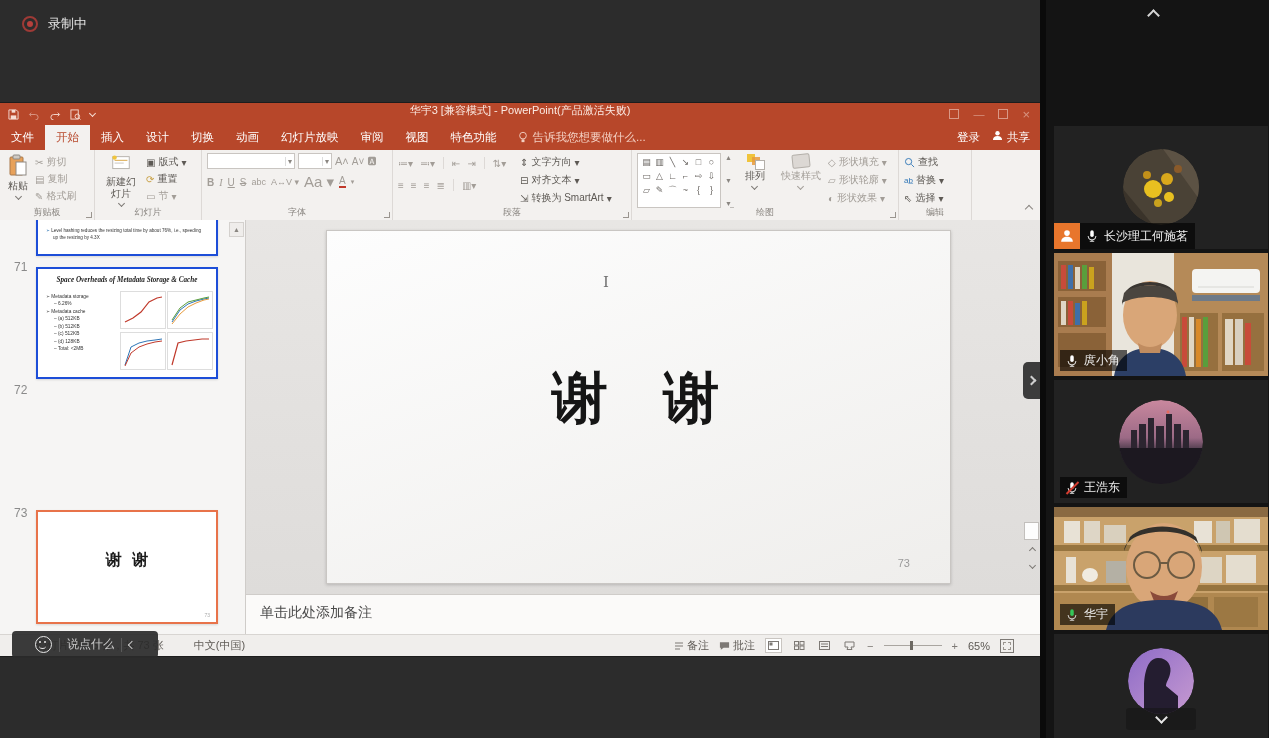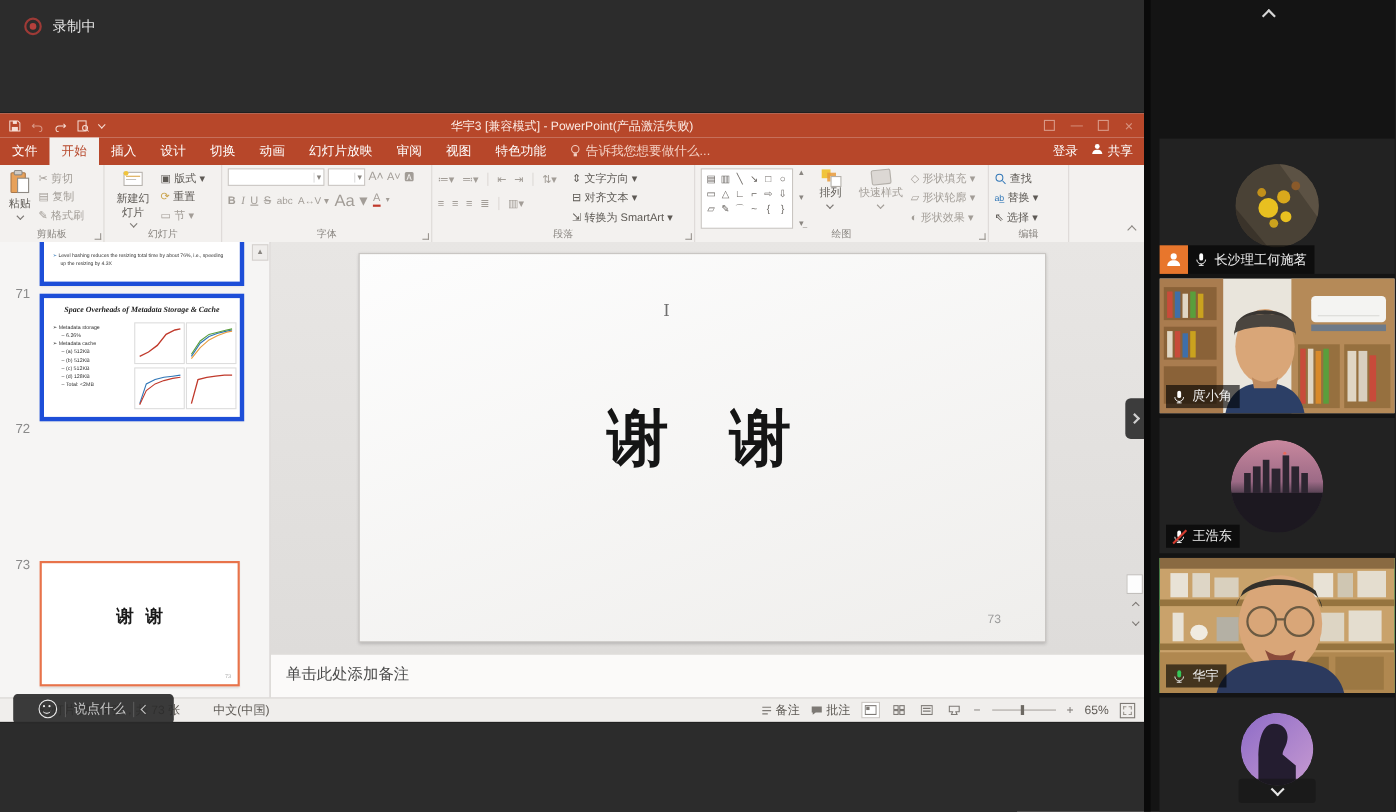--- a/index.html
+++ b/index.html
@@ -7,21 +7,21 @@
        font-family:"Liberation Sans","DejaVu Sans",sans-serif;-webkit-font-smoothing:antialiased}
   .abs{position:absolute}
 
   
   .rec{left:22px;top:15px;display:flex;align-items:center;gap:10px;color:#e6e6e6;font-size:13px}
   .rec-dot{width:12px;height:12px;border:2px solid #9e3a36;border-radius:50%;position:relative}
   .rec-dot::after{content:"";position:absolute;left:3px;top:3px;width:6px;height:6px;border-radius:50%;background:#b5403c}
 
   
   .ppt{left:0;top:103px;width:1040px;height:553px;background:#f1efee;box-shadow:0 0 0 1px #1d1d1d}
-  .titlebar{position:absolute;left:0;top:0;right:0;height:22px;background:#b7472a;display:flex;align-items:center;color:#f6ddd4;font-size:11px}
+  .titlebar{position:absolute;left:0;top:0;right:0;height:22px;background:#b7472a;display:flex;color:#f6ddd4;font-size:11px}
   .qat{display:flex;align-items:center;gap:9px;margin-left:8px}
   .qat svg{display:block}
   .win-title{position:absolute;left:0;right:0;text-align:center;color:#fbe9e2;font-size:11px;pointer-events:none}
   .win-ctrls{margin-left:auto;display:flex;gap:14px;margin-right:10px;opacity:.5;align-items:center;font-size:11px}
   .win-box{width:8px;height:8px;border:1px solid #fbe9e2;display:inline-block}
 
   .menubar{position:absolute;left:0;top:22px;right:0;height:25px;background:#b7472a;display:flex;align-items:stretch;color:#fff;font-size:11.5px}
   .tab{padding:0 11px;display:flex;align-items:center;cursor:pointer}
   .tab.active{background:#f3f1ef;color:#b7472a}
   .tellme{display:flex;align-items:center;gap:5px;color:#f3cfc2;padding:0 10px}
@@ -51,42 +51,42 @@
   .chev{display:inline-block;width:6px;height:6px;border-left:2px solid currentColor;border-top:2px solid currentColor}
   .chev.up{transform:rotate(45deg)}
   .chev.down{transform:rotate(225deg)}
   .chev.left{transform:rotate(-45deg)}
   .chev.right{transform:rotate(135deg)}
 
   
   .ppt-body{position:absolute;left:0;top:117px;right:0;bottom:21px;display:flex}
   .thumbs{width:245px;background:#f6f5f4;border-right:1px solid #cfccc9;position:relative;overflow:hidden}
   .thumb-num{position:absolute;left:14px;font-size:12px;color:#8a8a8a}
-  .thumb{position:absolute;left:36px;width:178px;background:#fff;border:4px solid #1d4ed8;box-shadow:0 1px 2px rgba(0,0,0,.12);overflow:hidden;cursor:pointer}
+  .thumb{position:absolute;left:36px;width:178px;background:#fff;border:2px solid #1d4ed8;box-shadow:0 1px 2px rgba(0,0,0,.12);overflow:hidden;cursor:pointer}
   .thumb.selected{border:2px solid #e8734a}
   .tscroll{position:absolute;right:3px;top:2px;width:13px;bottom:2px}
   .tscroll .btn{width:13px;height:13px;background:#efedeb;border:1px solid #d4d1ce;color:#8a8681;font-size:7px;display:flex;align-items:center;justify-content:center}
 
   .right-col{flex:1;display:flex;flex-direction:column;min-width:0}
   .canvas-wrap{flex:1;position:relative;background:linear-gradient(#e8e6e4,#dedcda)}
   .slide-canvas{position:absolute;left:80px;top:10px;width:623px;height:352px;background:linear-gradient(160deg,#fdfdfd,#efeeec);border:1px solid #c9c6c3;box-shadow:0 1px 3px rgba(0,0,0,.18)}
   .slide-text{position:absolute;left:0;right:0;top:130px;text-align:center;font-size:56px;font-weight:800;color:#151515;letter-spacing:6px;word-spacing:28px;font-family:"Liberation Sans","DejaVu Sans",sans-serif}
   .slide-num{position:absolute;right:40px;bottom:14px;font-size:11px;color:#9a9a9a}
   .ibeam{position:absolute;left:276px;top:42px;color:#6f6f6f;font-family:"DejaVu Serif",serif;font-size:15px}
   .vscroll{position:absolute;right:1px;top:2px;bottom:2px;width:15px}
   .vthumb{position:absolute;right:0;top:300px;width:13px;height:16px;background:#fdfdfd;border:1px solid #c2bfbc}
   .vbtn{position:absolute;right:0;width:13px;height:13px;color:#7d7975;display:flex;align-items:center;justify-content:center}
   .vbtn .chev{width:4px;height:4px;border-width:1px}
 
   .notes{height:41px;background:#fbfaf9;border-top:1px solid #cfccc9;padding:9px 14px;box-sizing:border-box;font-size:14px;color:#4a4a4a}
 
   .statusbar{position:absolute;left:0;bottom:0;right:0;height:21px;background:#f0eeec;border-top:1px solid #d8d5d2;display:flex;align-items:center;font-size:11px;color:#5d5954}
   .sb-left{margin-left:36px;white-space:nowrap}
   .sb-lang{margin-left:30px;white-space:nowrap}
-  .sb-right{margin-left:auto;display:flex;align-items:center;gap:10px;padding-right:8px}
+  .sb-right{margin-left:auto;display:flex;align-items:center;gap:10px;padding-right:26px}
   .sb-item{display:flex;align-items:center;gap:3px;cursor:pointer}
   .view-ic{width:15px;height:13px;display:flex;align-items:center;justify-content:center;cursor:pointer}
   .view-ic.sel{background:#fff;border:1px solid #c9c5c1}
   .zoom-track{width:58px;height:1px;background:#a9a5a0;position:relative;cursor:pointer}
   .zoom-thumb{position:absolute;left:45%;top:-4px;width:3px;height:9px;background:#6d6963}
   .fit-ic{width:12px;height:12px;border:1px solid #7d7975;position:relative;cursor:pointer}
   .fit-ic::after{content:"";position:absolute;inset:2px;border:1px dashed #9a958f}
 
   
   .chat{left:12px;top:631px;width:146px;height:27px;background:rgba(42,42,42,.92);border-radius:4px;display:flex;align-items:center;gap:7px;padding:0 23px;box-sizing:border-box;z-index:30}

